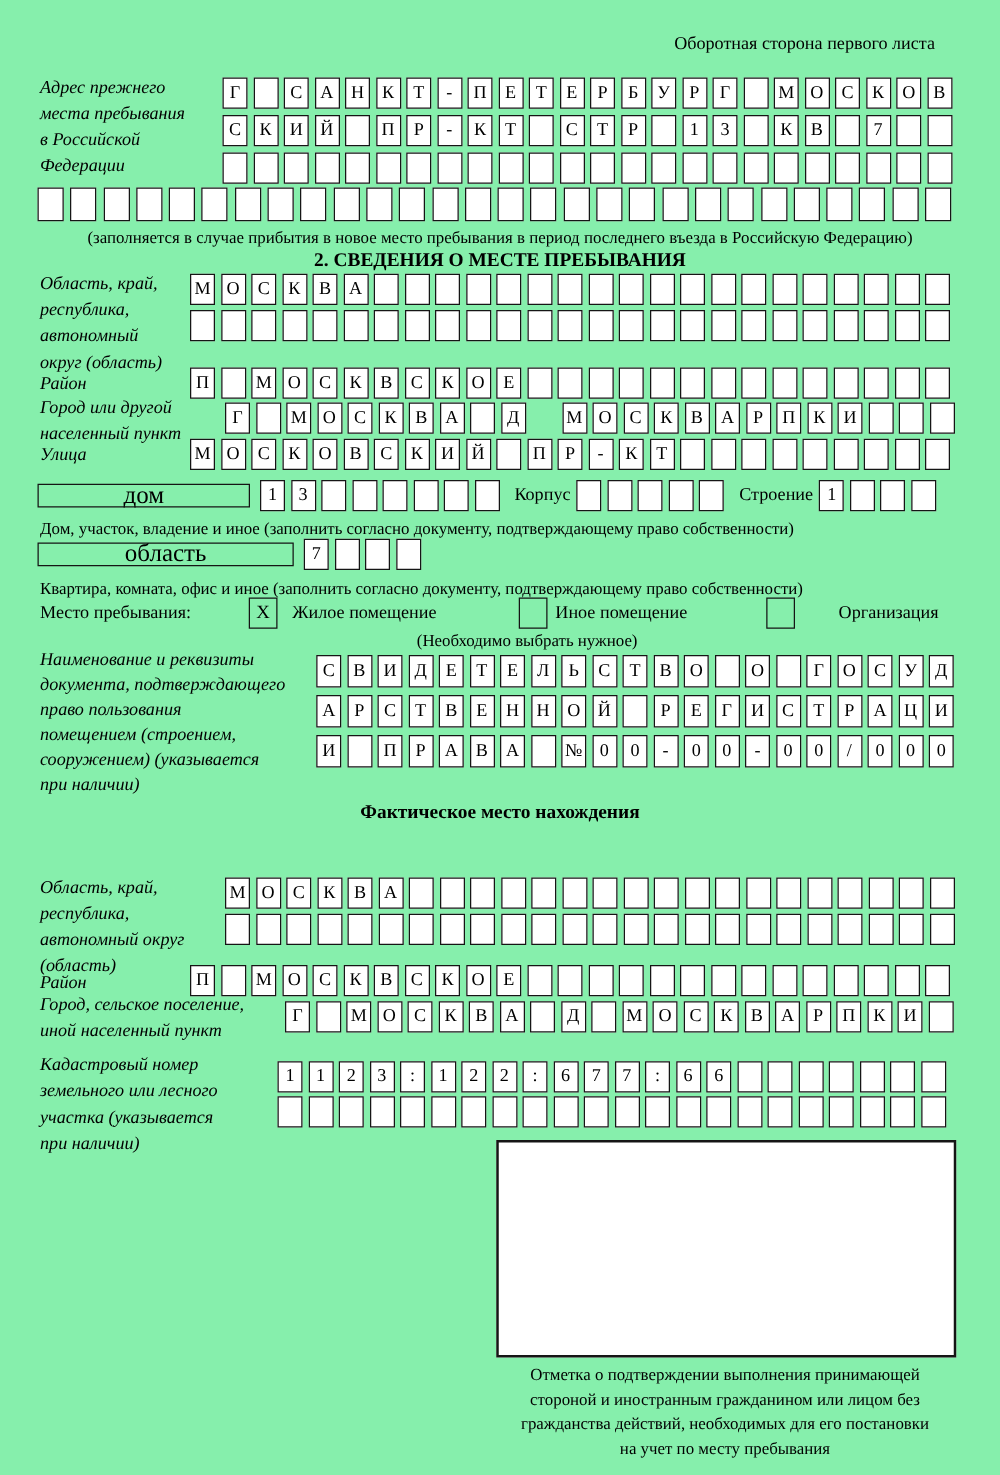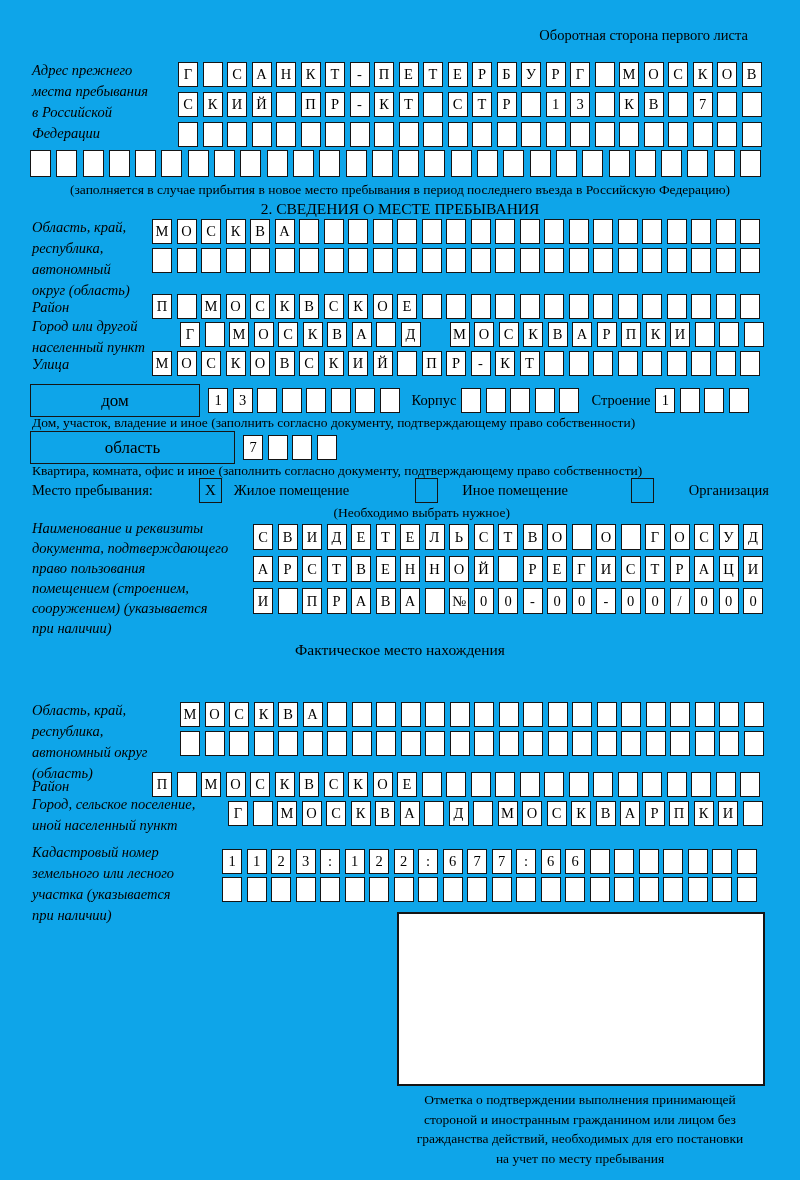--- a/index.html
+++ b/index.html
@@ -1,37 +1,37 @@
 <!DOCTYPE html>
 <html><head>
 <meta charset="utf-8">
 <style>
   html,body{margin:0;padding:0;background:#fff;}
   .page{
-    position:relative;width:800px;height:1180px;background:#0ea5e9;color:#000;
+    position:relative;width:800px;height:1180px;background:#86efac;color:#000;
     font-family:"Liberation Serif","DejaVu Serif",serif;overflow:hidden;
   }
   .abs{position:absolute;}
   .label{position:absolute;font-size:14.5px;line-height:21px;white-space:pre-line;font-style:italic;}
   .caption{position:absolute;font-size:13.5px;line-height:20px;}
   .center{left:0;width:800px;text-align:center;}
-  .title{position:absolute;font-weight:normal;font-size:15.5px;}
+  .title{position:absolute;font-weight:bold;font-size:15.5px;}
   .row{position:absolute;display:flex;gap:4.5px;}
   .cell{
     box-sizing:border-box;width:20px;height:25px;border:1.7px solid #151515;
     display:flex;align-items:center;justify-content:center;
     font-size:14.5px;line-height:1;background:#fff;flex:0 0 auto;
   }
   .row.wide{gap:5.3px;}
   .row.wide .cell{width:21px;height:27px;}
   .row.tall .cell{height:26px;}
   .gap-cell{visibility:hidden;border:none;}
   .named-rect{
-    box-sizing:border-box;height:33px;border:1.7px solid #151515;
-    display:flex;align-items:center;justify-content:center;font-size:17px;flex:0 0 auto;
+    box-sizing:border-box;height:19px;border:1.7px solid #151515;
+    display:flex;align-items:center;justify-content:center;font-size:20px;flex:0 0 auto;
   }
   .inline-cells{display:flex;gap:4.5px;flex:0 0 auto;}
   .fieldword{font-size:14.5px;white-space:nowrap;flex:0 0 auto;}
   .checkbox{
     box-sizing:border-box;width:23px;height:25px;border:1.7px solid #151515;
     display:flex;align-items:center;justify-content:center;font-size:15px;flex:0 0 auto;
   }
   .flexrow{position:absolute;display:flex;align-items:center;}
   .stamp-box{position:absolute;border:2px solid #151515;background:#fff;}
   .pre{white-space:pre-line;}
@@ -344,21 +344,21 @@
         <span class="cell"></span>
       </div>
   </div>
   <div class="caption" style="left:32px;top:461px;">Квартира, комната, офис и иное (заполнить согласно документу, подтверждающему право собственности)</div>
 
   <div class="flexrow" style="left:32px;top:478px;">
     <div class="fieldword">Место пребывания:</div>
     <div class="checkbox" style="margin-left:46px;">X</div>
     <div class="fieldword" style="margin-left:12px;">Жилое помещение</div>
     <div class="checkbox" style="margin-left:66px;"></div>
-    <div class="fieldword" style="margin-left:24px;">Иное помещение</div>
+    <div class="fieldword" style="margin-left:6px;">Иное помещение</div>
     <div class="checkbox" style="margin-left:63px;"></div>
     <div class="fieldword" style="margin-left:35px;">Организация</div>
   </div>
   <div class="caption" style="left:170px;top:503px;width:340px;text-align:right;">(Необходимо выбрать нужное)</div>
 
   <div class="label" style="left:32px;top:518px;line-height:20px;">Наименование и реквизиты
 документа, подтверждающего
 право пользования
 помещением (строением,
 сооружением) (указывается

